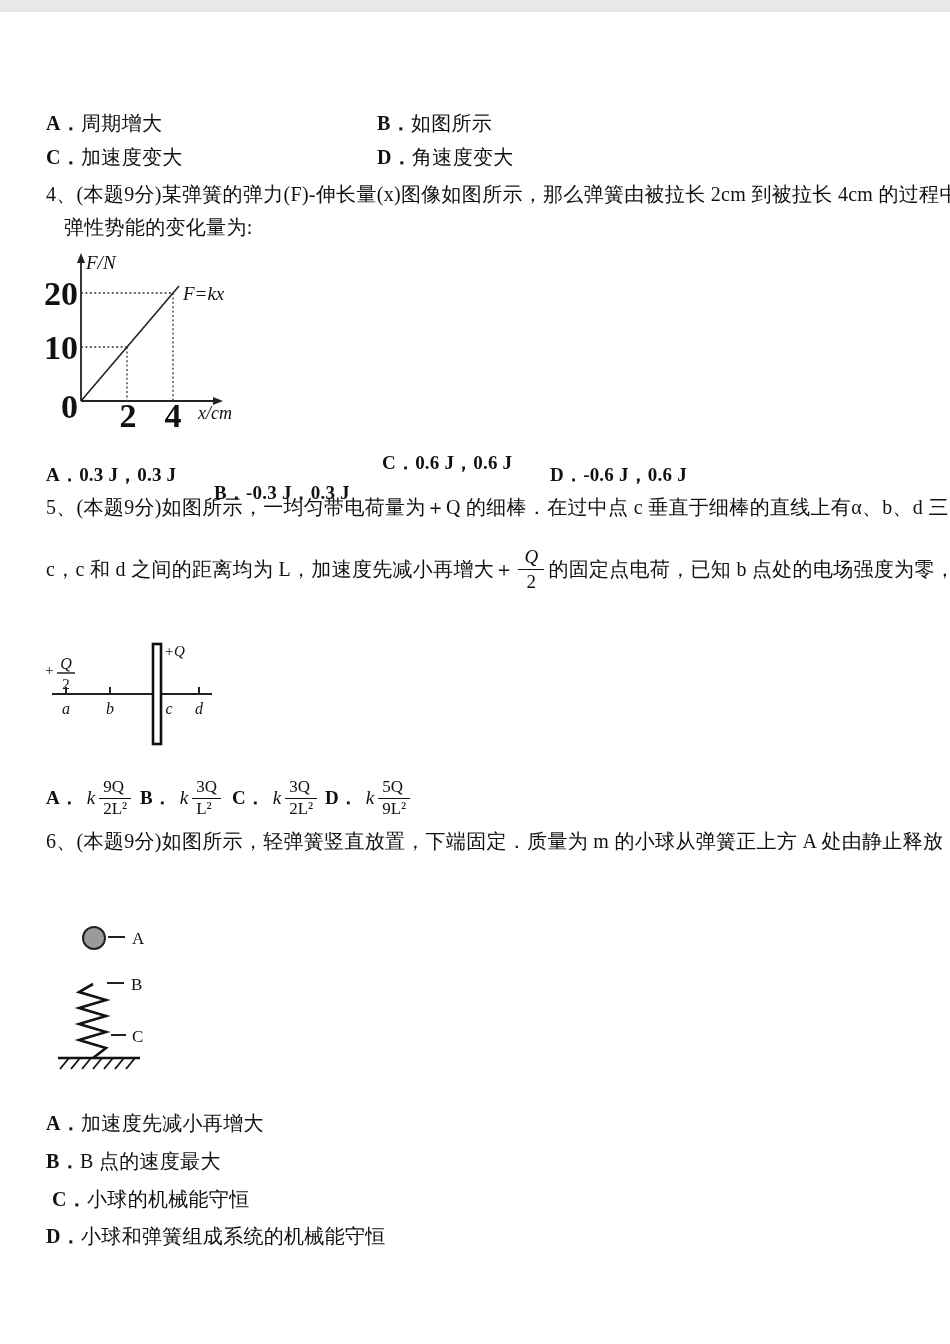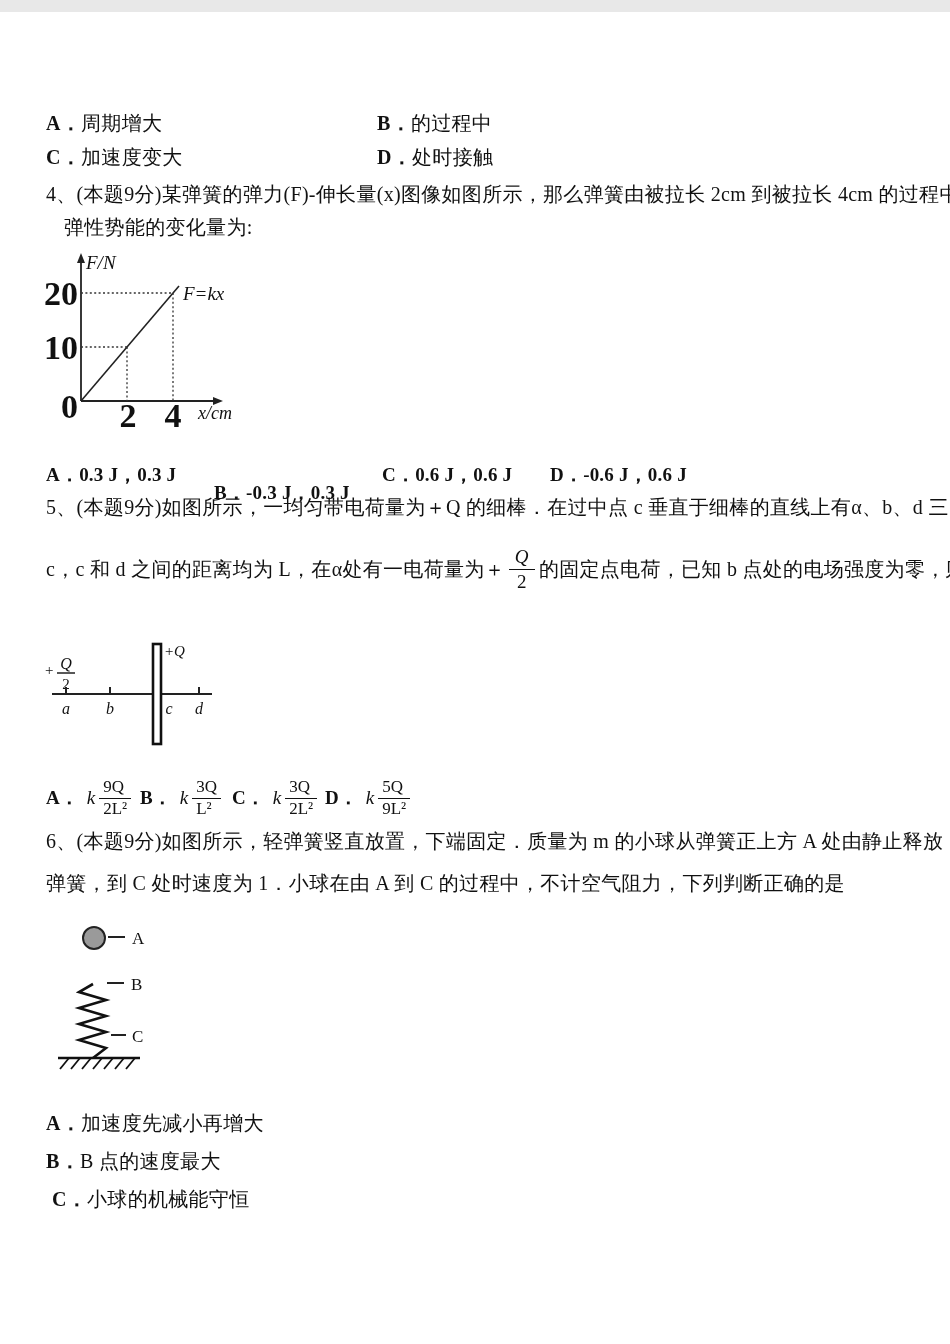--- a/index.html
+++ b/index.html
@@ -31,23 +31,23 @@
   svg text{font-family:"Liberation Serif","DejaVu Serif",serif;fill:#111;}
   svg .it{font-style:italic;}
   svg .big{font-size:34px;font-weight:600;}
 </style>
 </head>
 <body>
 
 <div class="page">
 
   <div class="abs body-line" style="left:46px;top:100px;"><span class="opt-label">A．</span><span>周期增大</span></div>
-  <div class="abs body-line" style="left:377px;top:100px;"><span class="opt-label">B．</span><span>的过程中</span></div>
+  <div class="abs body-line" style="left:377px;top:100px;"><span class="opt-label">B．</span><span>如图所示</span></div>
   <div class="abs body-line" style="left:46px;top:134px;"><span class="opt-label">C．</span><span>加速度变大</span></div>
-  <div class="abs body-line" style="left:377px;top:134px;"><span class="opt-label">D．</span><span>处时接触</span></div>
+  <div class="abs body-line" style="left:377px;top:134px;"><span class="opt-label">D．</span><span>角速度变大</span></div>
 
   <div class="abs body-line" style="left:46px;top:171px;">4、(本题9分)某弹簧的弹力(F)-伸长量(x)图像如图所示，那么弹簧由被拉长 2cm 到被拉长 4cm 的过程中，弹力做功和</div>
   <div class="abs body-line" style="left:64px;top:204px;">弹性势能的变化量为:</div>
 
   <svg class="abs" style="left:42px;top:240px;" width="200" height="190" viewBox="0 0 200 190">
 
     <line x1="39" y1="8" x2="39" y2="149" stroke="#222" stroke-width="1.8"></line>
     <polygon points="39,1 35,11 43,11" fill="#222"></polygon>
     <line x1="39" y1="149" x2="174" y2="149" stroke="#222" stroke-width="1.8"></line>
     <polygon points="181,149 171,145 171,153" fill="#222"></polygon>
@@ -64,26 +64,26 @@
     <text x="36" y="107" text-anchor="end" class="big">10</text>
     <text x="36" y="166" text-anchor="end" class="big">0</text>
     <text x="86" y="175" text-anchor="middle" class="big">2</text>
     <text x="131" y="175" text-anchor="middle" class="big">4</text>
     <text x="156" y="167" font-size="18" class="it">x/cm</text>
     <text x="141" y="48" font-size="19" class="it">F=kx</text>
   </svg>
 
   <div class="abs opt19" style="left:46px;top:450px;"><span>A．</span><span>0.3 J，0.3 J</span></div>
   <div class="abs opt19" style="left:214px;top:468px;"><span>B．</span><span>-0.3 J，0.3 J</span></div>
-  <div class="abs opt19" style="left:382px;top:450px;"><span>C．</span><span>0.6 J，0.6 J</span></div>
+  <div class="abs opt19" style="left:382px;top:438px;"><span>C．</span><span>0.6 J，0.6 J</span></div>
   <div class="abs opt19" style="left:550px;top:450px;"><span>D．</span><span>-0.6 J，0.6 J</span></div>
 
   <div class="abs body-line" style="left:46px;top:484px;">5、(本题9分)如图所示，一均匀带电荷量为＋Q 的细棒．在过中点 c 垂直于细棒的直线上有α、b、d 三点，α和 b，b 和</div>
   <div class="abs body-line flexline" style="left:46px;top:533px;height:48px;">
-    <span>c，c 和 d 之间的距离均为 L，在α处有一电荷量为＋</span>
+    <span>c，c 和 d 之间的距离均为 L，加速度先减小再增大＋</span>
     <span class="bigfrac">
         <span class="num">Q</span>
         <span class="den">2</span>
       </span>
     <span>的固定点电荷，已知 b 点处的电场强度为零，则 d 点处的电场</span>
   </div>
 
   <svg class="abs" style="left:42px;top:620px;" width="190" height="118" viewBox="0 0 190 118">
 
     <line x1="10" y1="62" x2="170" y2="62" stroke="#222" stroke-width="1.8"></line>
@@ -133,21 +133,20 @@
   <div class="abs fopt" style="left:325px;top:760px;">
     <span class="opt-label">D．</span>
     <span class="coef">k</span>
     <span class="frac">
         <span class="num">5Q</span>
         <span class="den">9L²</span>
       </span>
   </div>
 
   <div class="abs body-line" style="left:46px;top:818px;">6、(本题9分)如图所示，轻弹簧竖直放置，下端固定．质量为 m 的小球从弹簧正上方 A 处由静止释放，到 B 处时接触</div>
-  <div class="abs body-line" style="left:46px;top:860px;">弹簧，到 C 处时速度为 1．小球在由 A 到 C 的过程中，不计空气阻力，下列判断正确的是</div>
 
   <svg class="abs" style="left:50px;top:908px;" width="120" height="160" viewBox="0 0 120 160">
 
     <circle cx="44" cy="18" r="11" fill="#9a9a9a" stroke="#222" stroke-width="2"></circle>
     <line x1="58" y1="17" x2="75" y2="17" stroke="#222" stroke-width="2"></line>
     <text x="82" y="24" font-size="17">A</text>
 
     <polyline points="43,64 29,72 56,80 29,88 56,96 29,104 56,112 29,120 56,128 43,138" fill="none" stroke="#111" stroke-width="2.6"></polyline>
     <line x1="57" y1="63" x2="74" y2="63" stroke="#222" stroke-width="2"></line>
     <text x="81" y="70" font-size="17">B</text>
@@ -162,14 +161,15 @@
       <line x1="52" y1="138" x2="43" y2="149"></line>
       <line x1="63" y1="138" x2="54" y2="149"></line>
       <line x1="74" y1="138" x2="65" y2="149"></line>
       <line x1="85" y1="138" x2="76" y2="149"></line>
     </g>
   </svg>
 
   <div class="abs body-line" style="left:46px;top:1100px;"><span class="opt-label">A．</span><span>加速度先减小再增大</span></div>
   <div class="abs body-line" style="left:46px;top:1138px;"><span class="opt-label">B．</span><span>B 点的速度最大</span></div>
   <div class="abs body-line" style="left:52px;top:1176px;"><span class="opt-label">C．</span><span>小球的机械能守恒</span></div>
+  <div class="abs body-line" style="left:46px;top:1213px;"><span class="opt-label">D．</span><span>小球和弹簧组成系统的机械能守恒</span></div>
 
 </div>
 
 </body></html>

